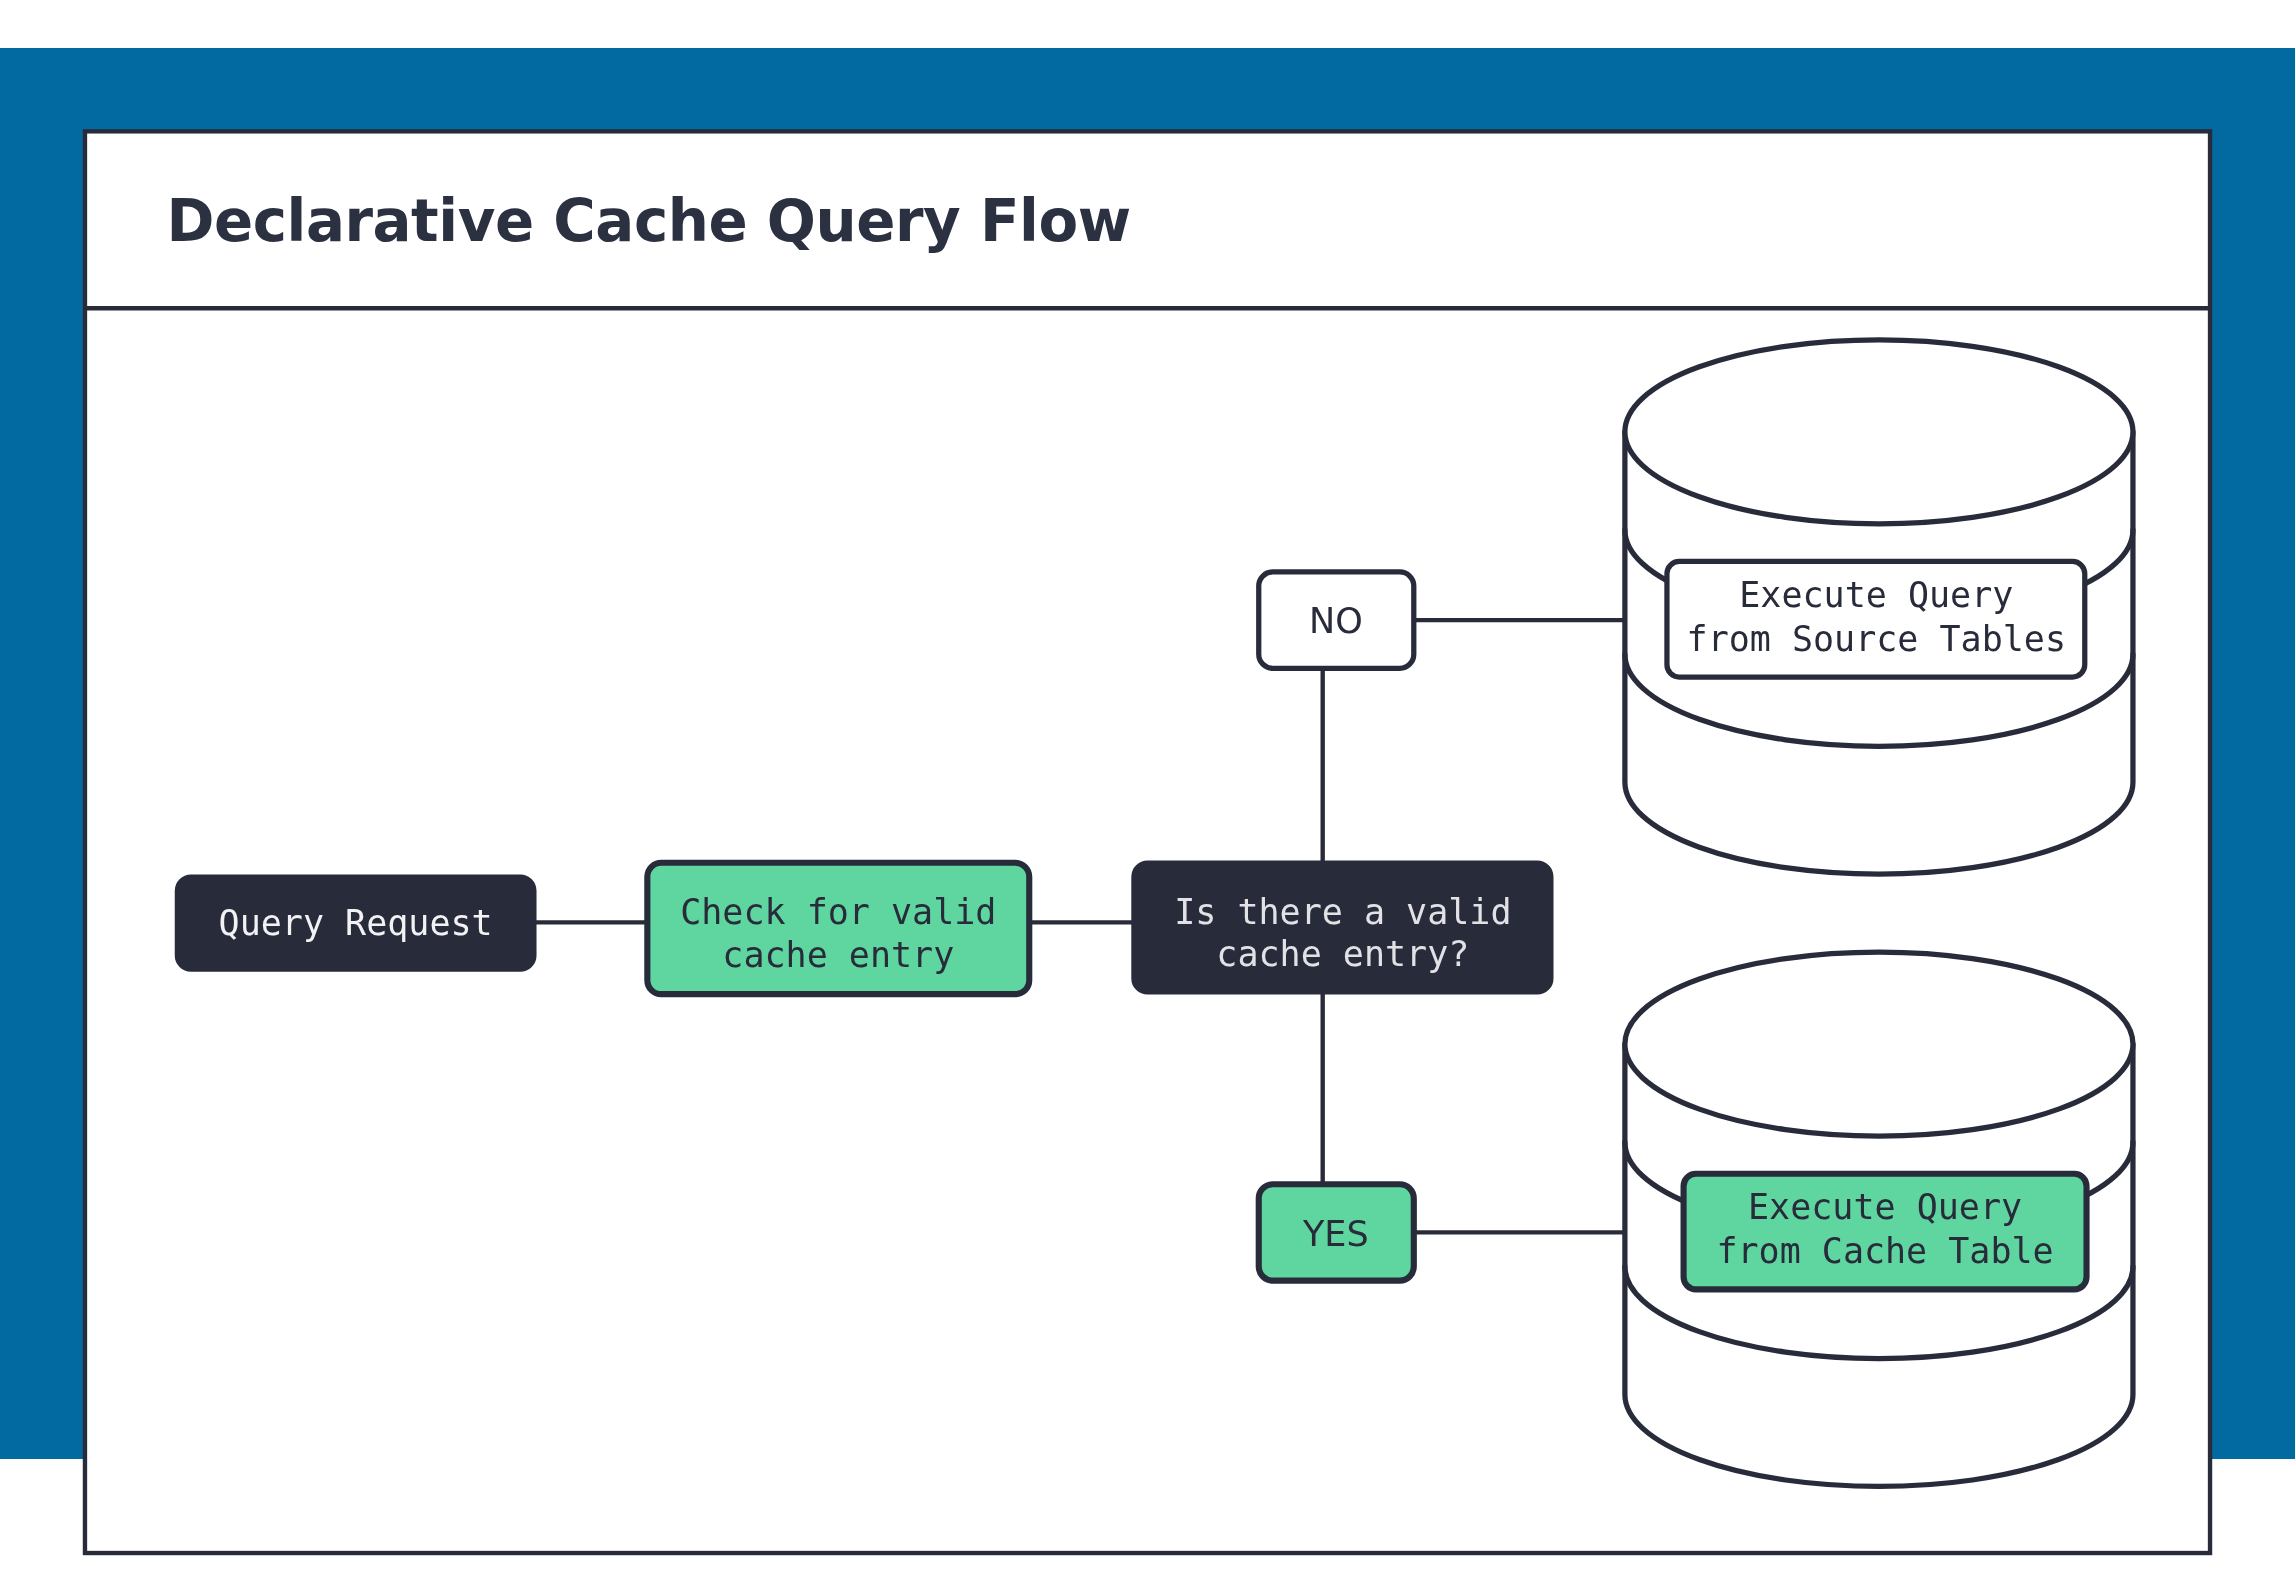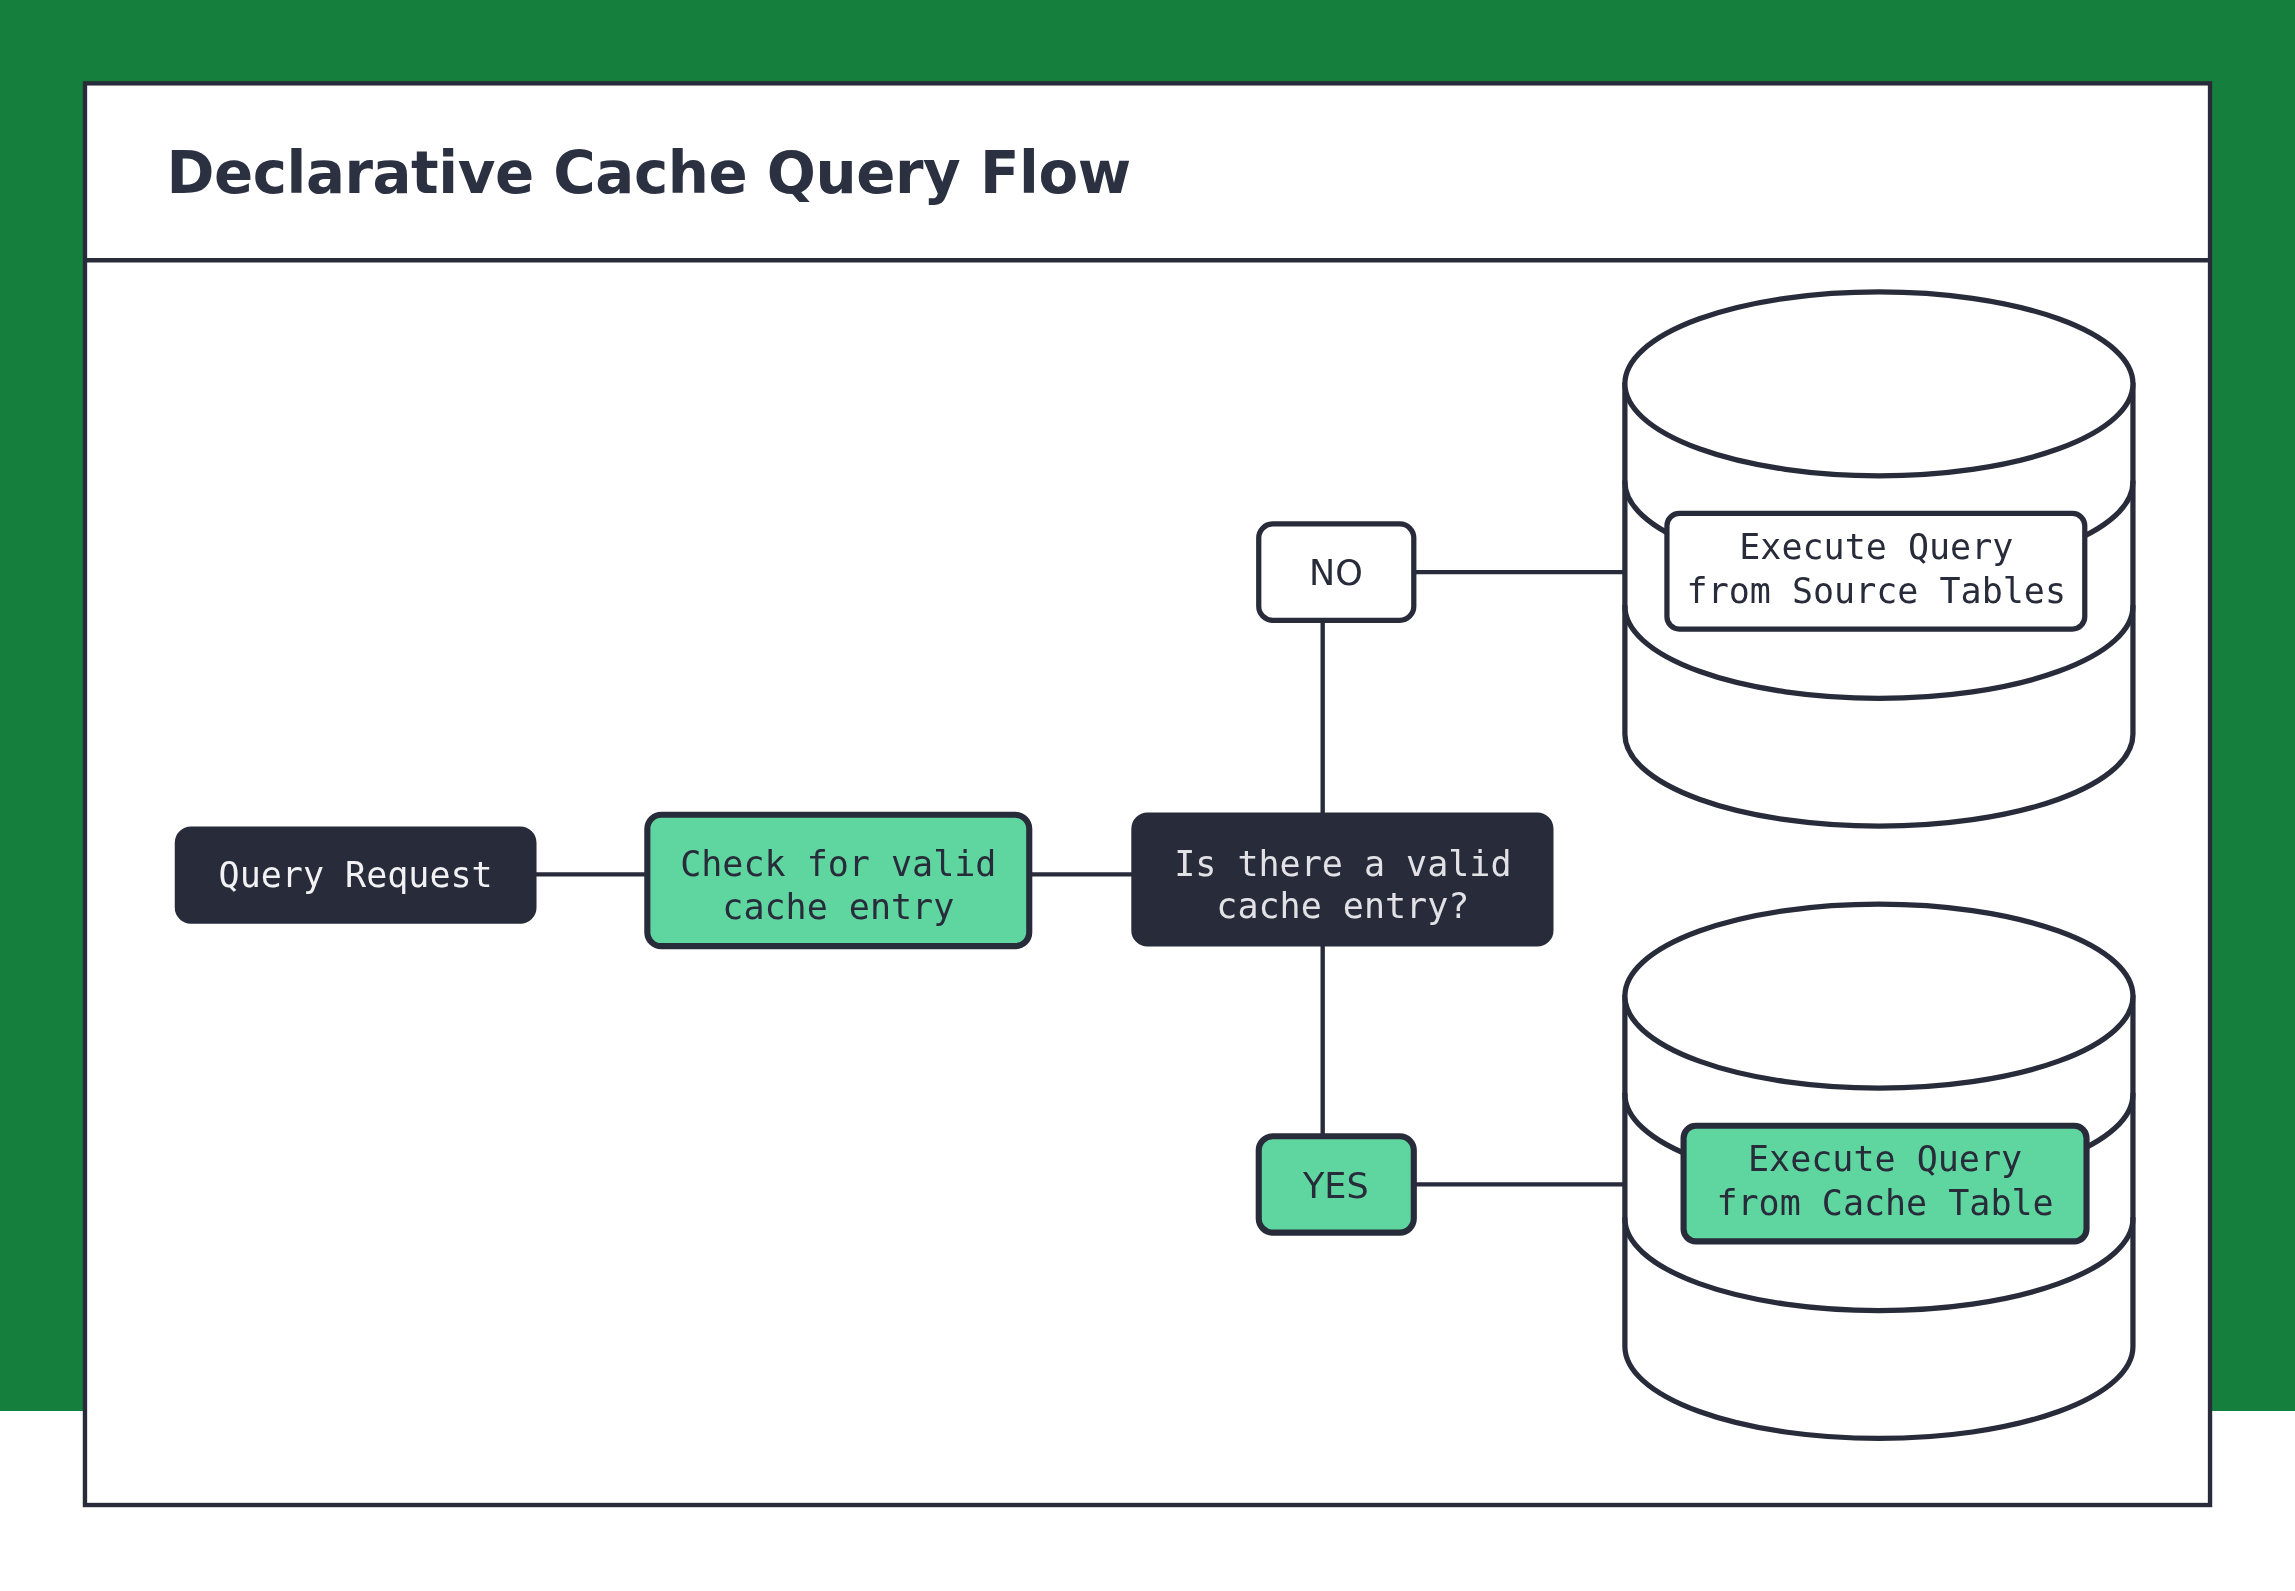--- a/index.html
+++ b/index.html
@@ -10,21 +10,22 @@
   body {
     width: 2295px;
     height: 1591px;
     font-family: "Liberation Sans", sans-serif;
     overflow: hidden;
   }
   #canvas {
     position: relative;
     width: 2295px;
     height: 1411px;
-    background: #15803d;
+    background: #0369a1;
+    margin-top: 48px;
   }
   svg.diagram {
     position: absolute;
     top: 0;
     left: 0;
     width: 2295px;
     height: 1591px;
   }
   .frame-rect {
     fill: #ffffff;

